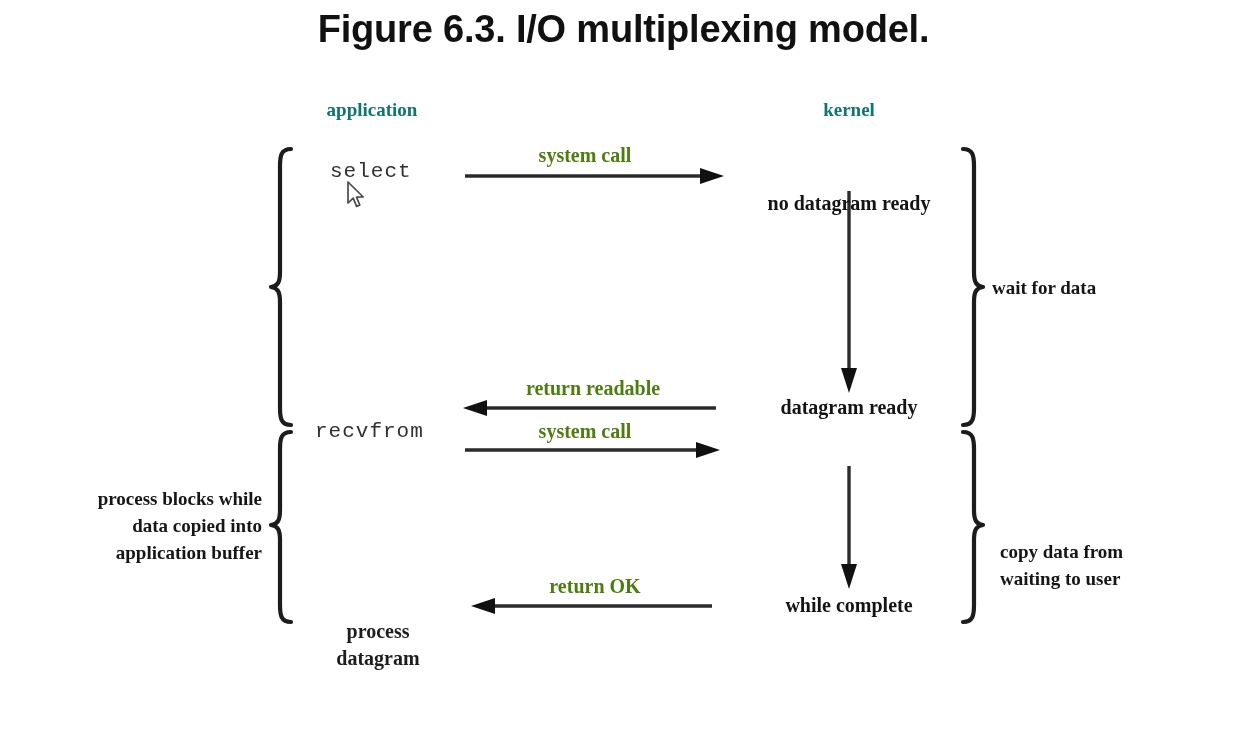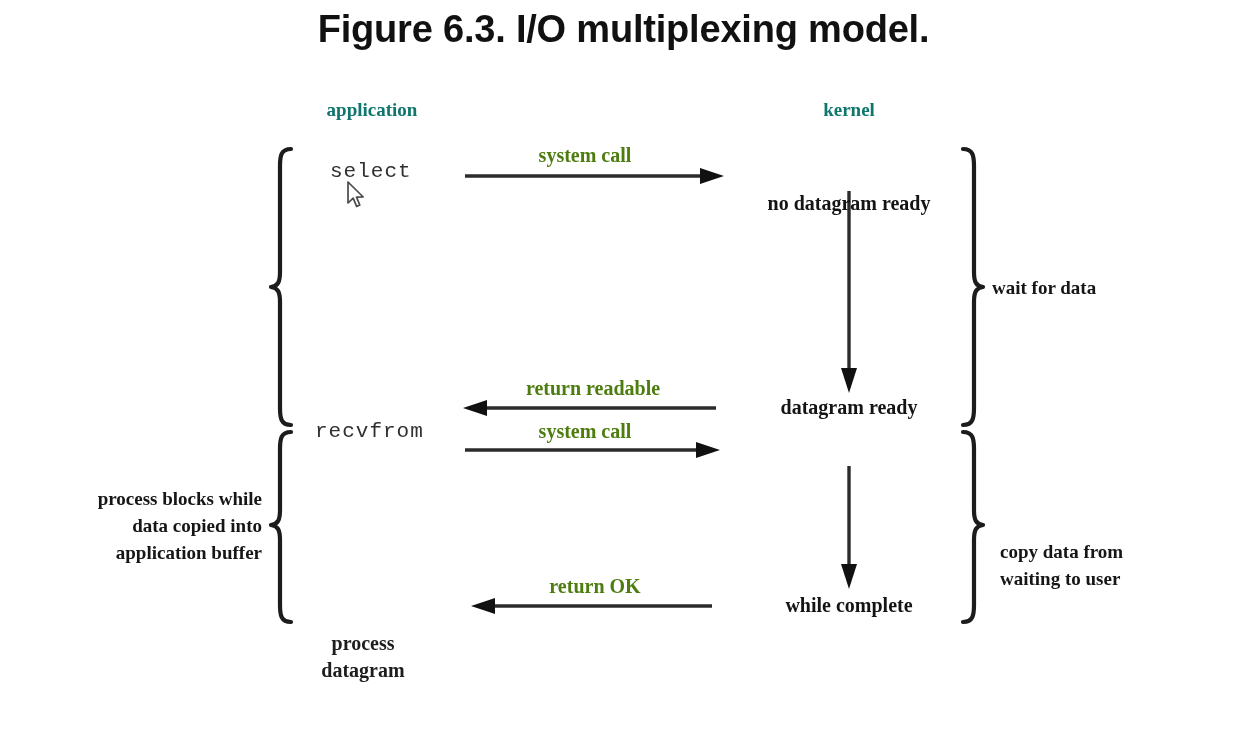--- a/index.html
+++ b/index.html
@@ -202,21 +202,21 @@
     <g stroke="#2b2b2b" stroke-width="3.4" fill="#111111">
       <line x1="849" y1="466" x2="849" y2="564"></line>
       <polygon points="841,564 849,589 857,564" stroke="none"></polygon>
     </g>
   </svg>
 
   <div class="mono-call" style="left:330px; top:160px;">select</div>
 
   <div class="mono-call" style="left:315px; top:420px;">recvfrom</div>
 
-  <div class="app-label" style="left:273px; top:618px; width:180px;margin-top:12px;">
+  <div class="app-label" style="left:288px; top:618px; width:180px;">
     <div>process</div>
     <div>datagram</div>
   </div>
 
   <div class="kernel-state" style="left:749px; top:168px; width:200px;margin-top:24px;">no datagram ready</div>
 
   <div class="kernel-state" style="left:749px; top:396px; width:200px;">datagram ready</div>
 
 
   <div class="kernel-state" style="left:749px; top:594px; width:200px;">while complete</div>

